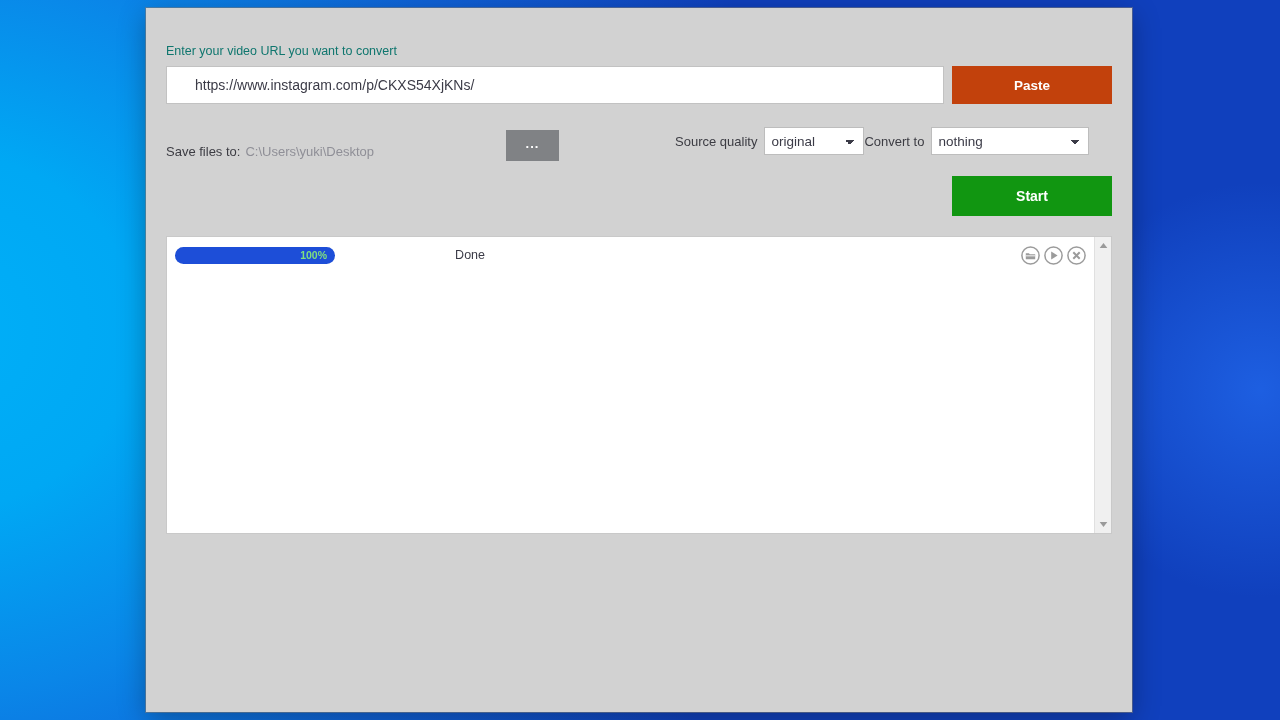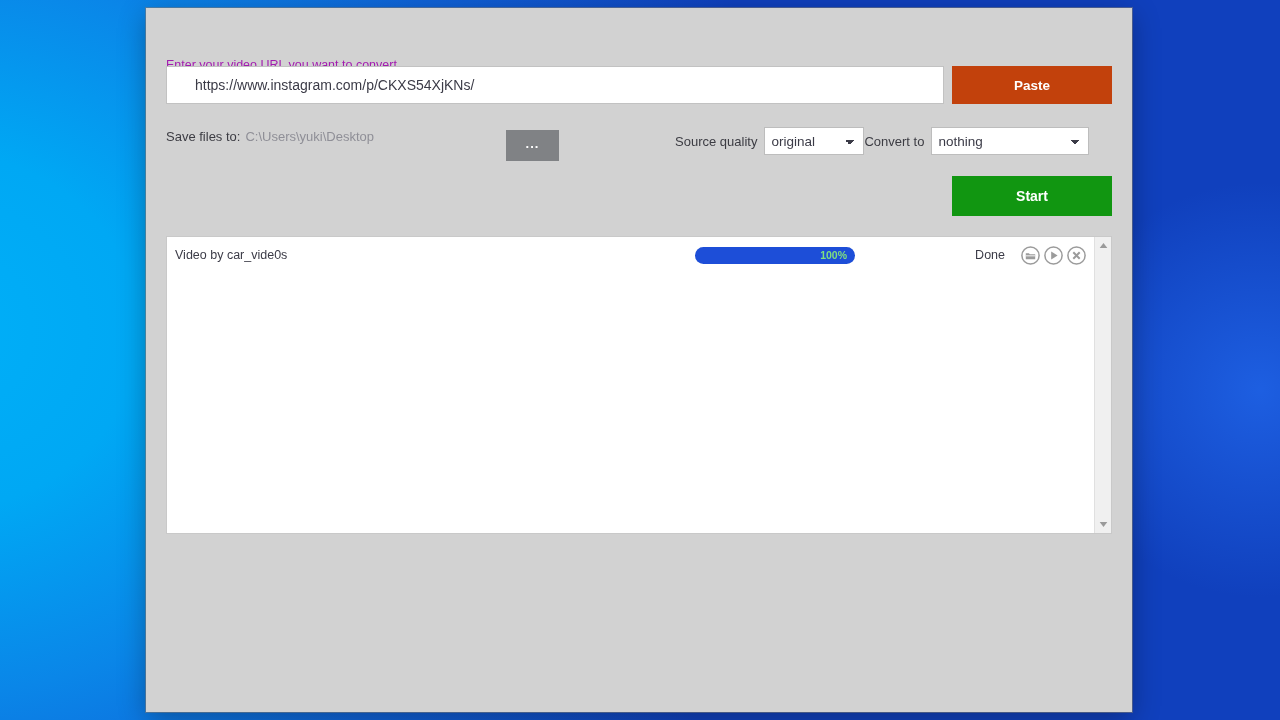--- a/index.html
+++ b/index.html
@@ -98,23 +98,23 @@
   .winbtn svg { display: block; }
 
   
   .client {
     flex: 1;
     position: relative;
   }
 
   .lbl-url {
     position: absolute;
-    left: 20px; top: 50px;
+    left: 20px; top: 36px;
     font-size: 12.5px;
-    color: #a21caf;
+    color: #0f766e;
   }
   .url-input {
     position: absolute;
     left: 20px; top: 58px;
     width: 778px; height: 38px;
     background: #ffffff;
     border: 1px solid #c2c2c2;
     box-sizing: border-box;
     display: flex;
     align-items: center;
@@ -136,21 +136,21 @@
     display: flex;
     align-items: center;
     justify-content: center;
     border: none;
     cursor: pointer;
     font-family: inherit;
   }
 
   .save-row {
     position: absolute;
-    left: 20px; top: 121px;
+    left: 20px; top: 136px;
     display: flex;
     align-items: center;
     font-size: 13px;
     justify-content: center;
   }
   .save-label { color: #3c3c43; }
   .save-path { color: #8f8f97; margin-left: 5px; }
   .btn-browse {
     position: absolute;
     left: 360px; top: 122px;
@@ -353,21 +353,20 @@
         <option>nothing</option>
       </select>
     </div>
 
     <button class="btn-start">Start</button>
 
     <div class="list-panel">
       <div class="list-body">
 
         <div class="dl-row">
-          <div class="dl-title">Video by car_vide0s</div>
 
           <div class="pbar-wrap">
             <div class="pbar-track"></div>
             <div class="pbar-fill" style="width: 100%;">
               <span class="pbar-text">100%</span>
             </div>
           </div>
 
           <div class="dl-status">Done</div>
 

